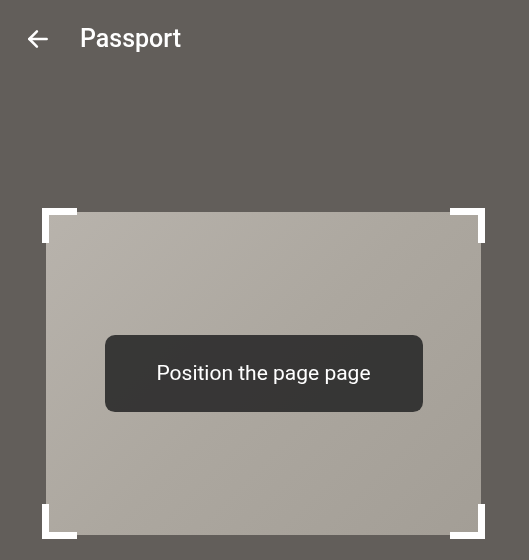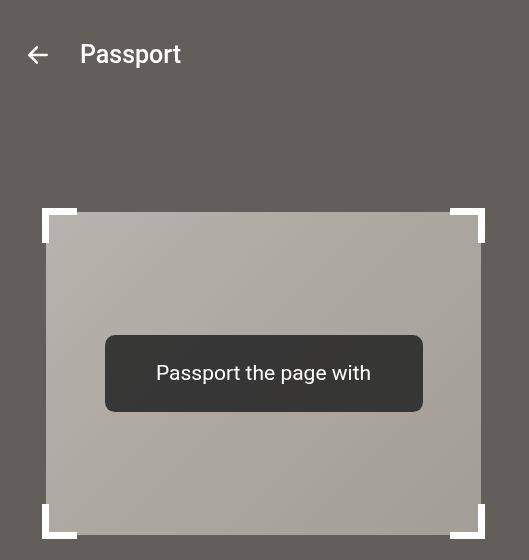--- a/index.html
+++ b/index.html
@@ -13,21 +13,20 @@
       background: #625e5a;
       font-family: -apple-system, BlinkMacSystemFont, 'Segoe UI', Roboto, sans-serif;
       overflow: hidden;
       position: relative;
     }
     .header {
       display: flex;
       align-items: center;
       padding: 24px 24px;
       gap: 28px;
-      margin-top: 16px;
     }
     .back-icon {
       width: 28px;
       height: 28px;
       display: flex;
       align-items: center;
       justify-content: center;
       cursor: pointer;
     }
     .title {
@@ -102,15 +101,15 @@
   <div class="title">Passport</div>
 </div>
 
 <div class="scan-area">
   <div class="corner corner-tl"></div>
   <div class="corner corner-tr"></div>
   <div class="corner corner-bl"></div>
   <div class="corner corner-br"></div>
 
   <div class="instruction-overlay">
-    <div class="instruction-line">Passport the page with</div>
+    <div class="instruction-line">Position the page page</div>
   </div>
 </div>
 
 </body></html>

